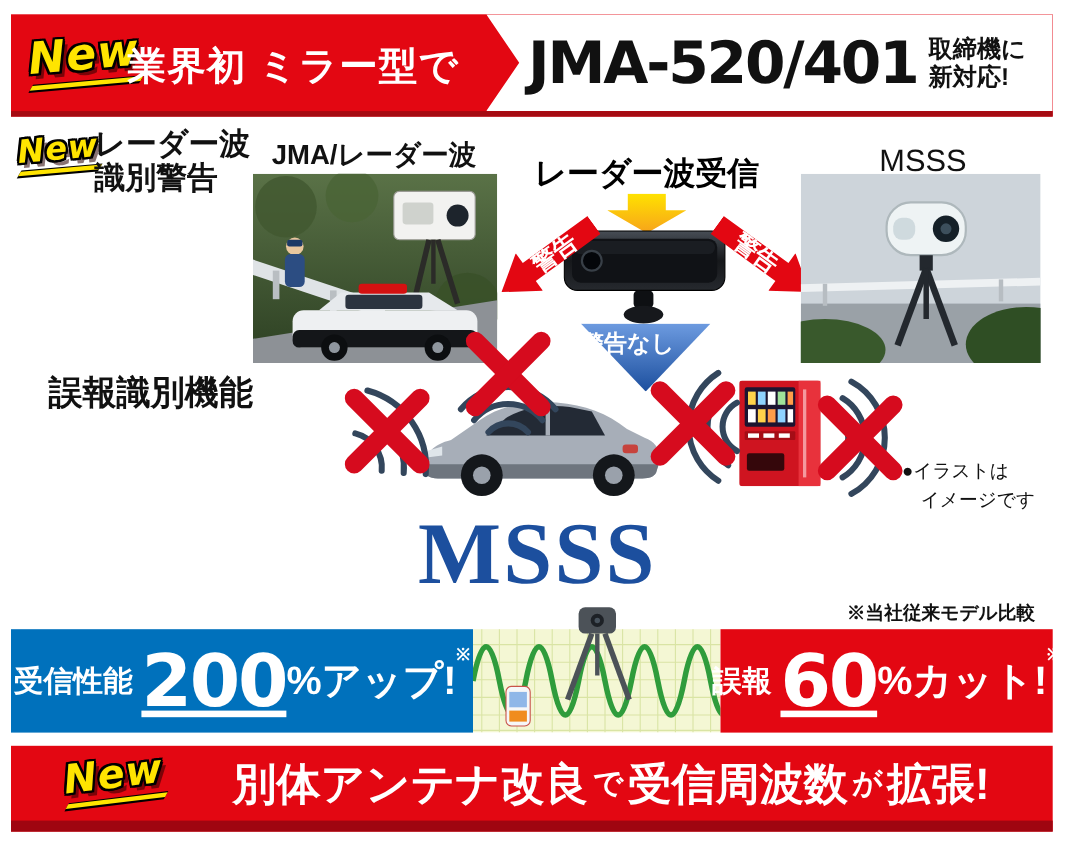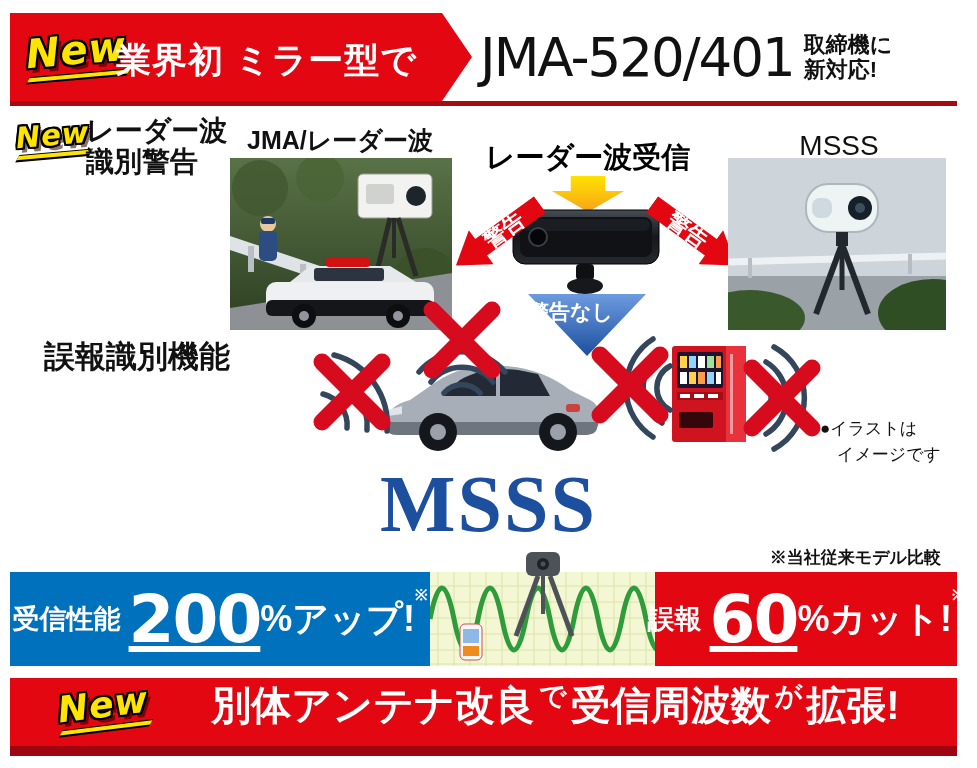--- a/index.html
+++ b/index.html
@@ -27,21 +27,21 @@
 
   
   .top-banner { left:10px; top:13px; width:947px; height:88px; background:#e30712; border-bottom:5px solid #a50b12; }
   .top-new { left:16px; top:14px; font-size:40px; transform:rotate(-5deg); }
   .top-headline { left:106px; top:24px; font-size:35px; font-weight:900; color:#fff; letter-spacing:1px; white-space:nowrap; }
   .model-area {
     left:432px; top:0; right:0; bottom:0; background:#fff;
     clip-path:polygon(0 0, 100% 0, 100% 100%, 0 100%, 30px 50%);
     display:flex; align-items:center; padding-left:38px; box-sizing:border-box;
   }
-  .model-number { font-size:53px; font-weight:400; color:#111; letter-spacing:-2px; white-space:nowrap; font-family:"DejaVu Sans", sans-serif; }
+  .model-number { font-size:53px; font-weight:700; color:#111; letter-spacing:-2px; white-space:nowrap; font-family:"DejaVu Sans", sans-serif; }
   .model-note { margin-left:10px; font-size:22px; font-weight:800; color:#111; line-height:1.15; white-space:nowrap; }
 
   
   .sec2-new { left:16px; top:118px; font-size:29px; transform:rotate(-5deg); }
   .feature-title { left:86px; top:116px; font-size:28px; font-weight:900; color:#111; line-height:1.1; white-space:nowrap; }
   .left-photo-label { left:228px; top:124px; width:224px; text-align:center; font-size:25px; font-weight:600; color:#111; white-space:nowrap; }
   .left-photo  { left:230px; top:158px; width:222px; height:172px; }
   .right-photo-label { left:732px; top:130px; width:214px; text-align:center; font-size:28px; font-weight:500; color:#111; }
   .right-photo { left:728px; top:158px; width:218px; height:172px; }
   .center-label { left:468px; top:138px; width:240px; text-align:center; font-size:29px; font-weight:900; color:#000000; white-space:nowrap; }
@@ -91,21 +91,21 @@
   .perf-rest  { font-size:36px; font-weight:900; }
   .perf-mark  { font-size:15px; font-weight:700; align-self:flex-start; margin-top:12px; }
   .perf-illus { position:absolute; left:420px; top:0; width:225px; height:94px; }
   .perf-illus svg { position:absolute; left:0; top:-22px; }
 
   
   .bottom-banner { left:10px; top:678px; width:947px; height:68px; background:#e30712; border-bottom:10px solid #9f0510; }
   .bottom-new { left:48px; top:6px; font-size:36px; transform:rotate(-7deg); }
   .bottom-text {
     position:absolute; left:160px; right:16px; top:0; height:68px;
-    display:flex; justify-content:center; gap:2px;
+    display:flex; align-items:center; justify-content:center; gap:2px;
     color:#fff; white-space:nowrap;
   }
   .bt-big   { font-size:40px; font-weight:900; }
   .bt-small { font-size:27px; font-weight:900; margin:0 2px; }
 </style>
 </head>
 <body>
 
 <div class="page">
 

